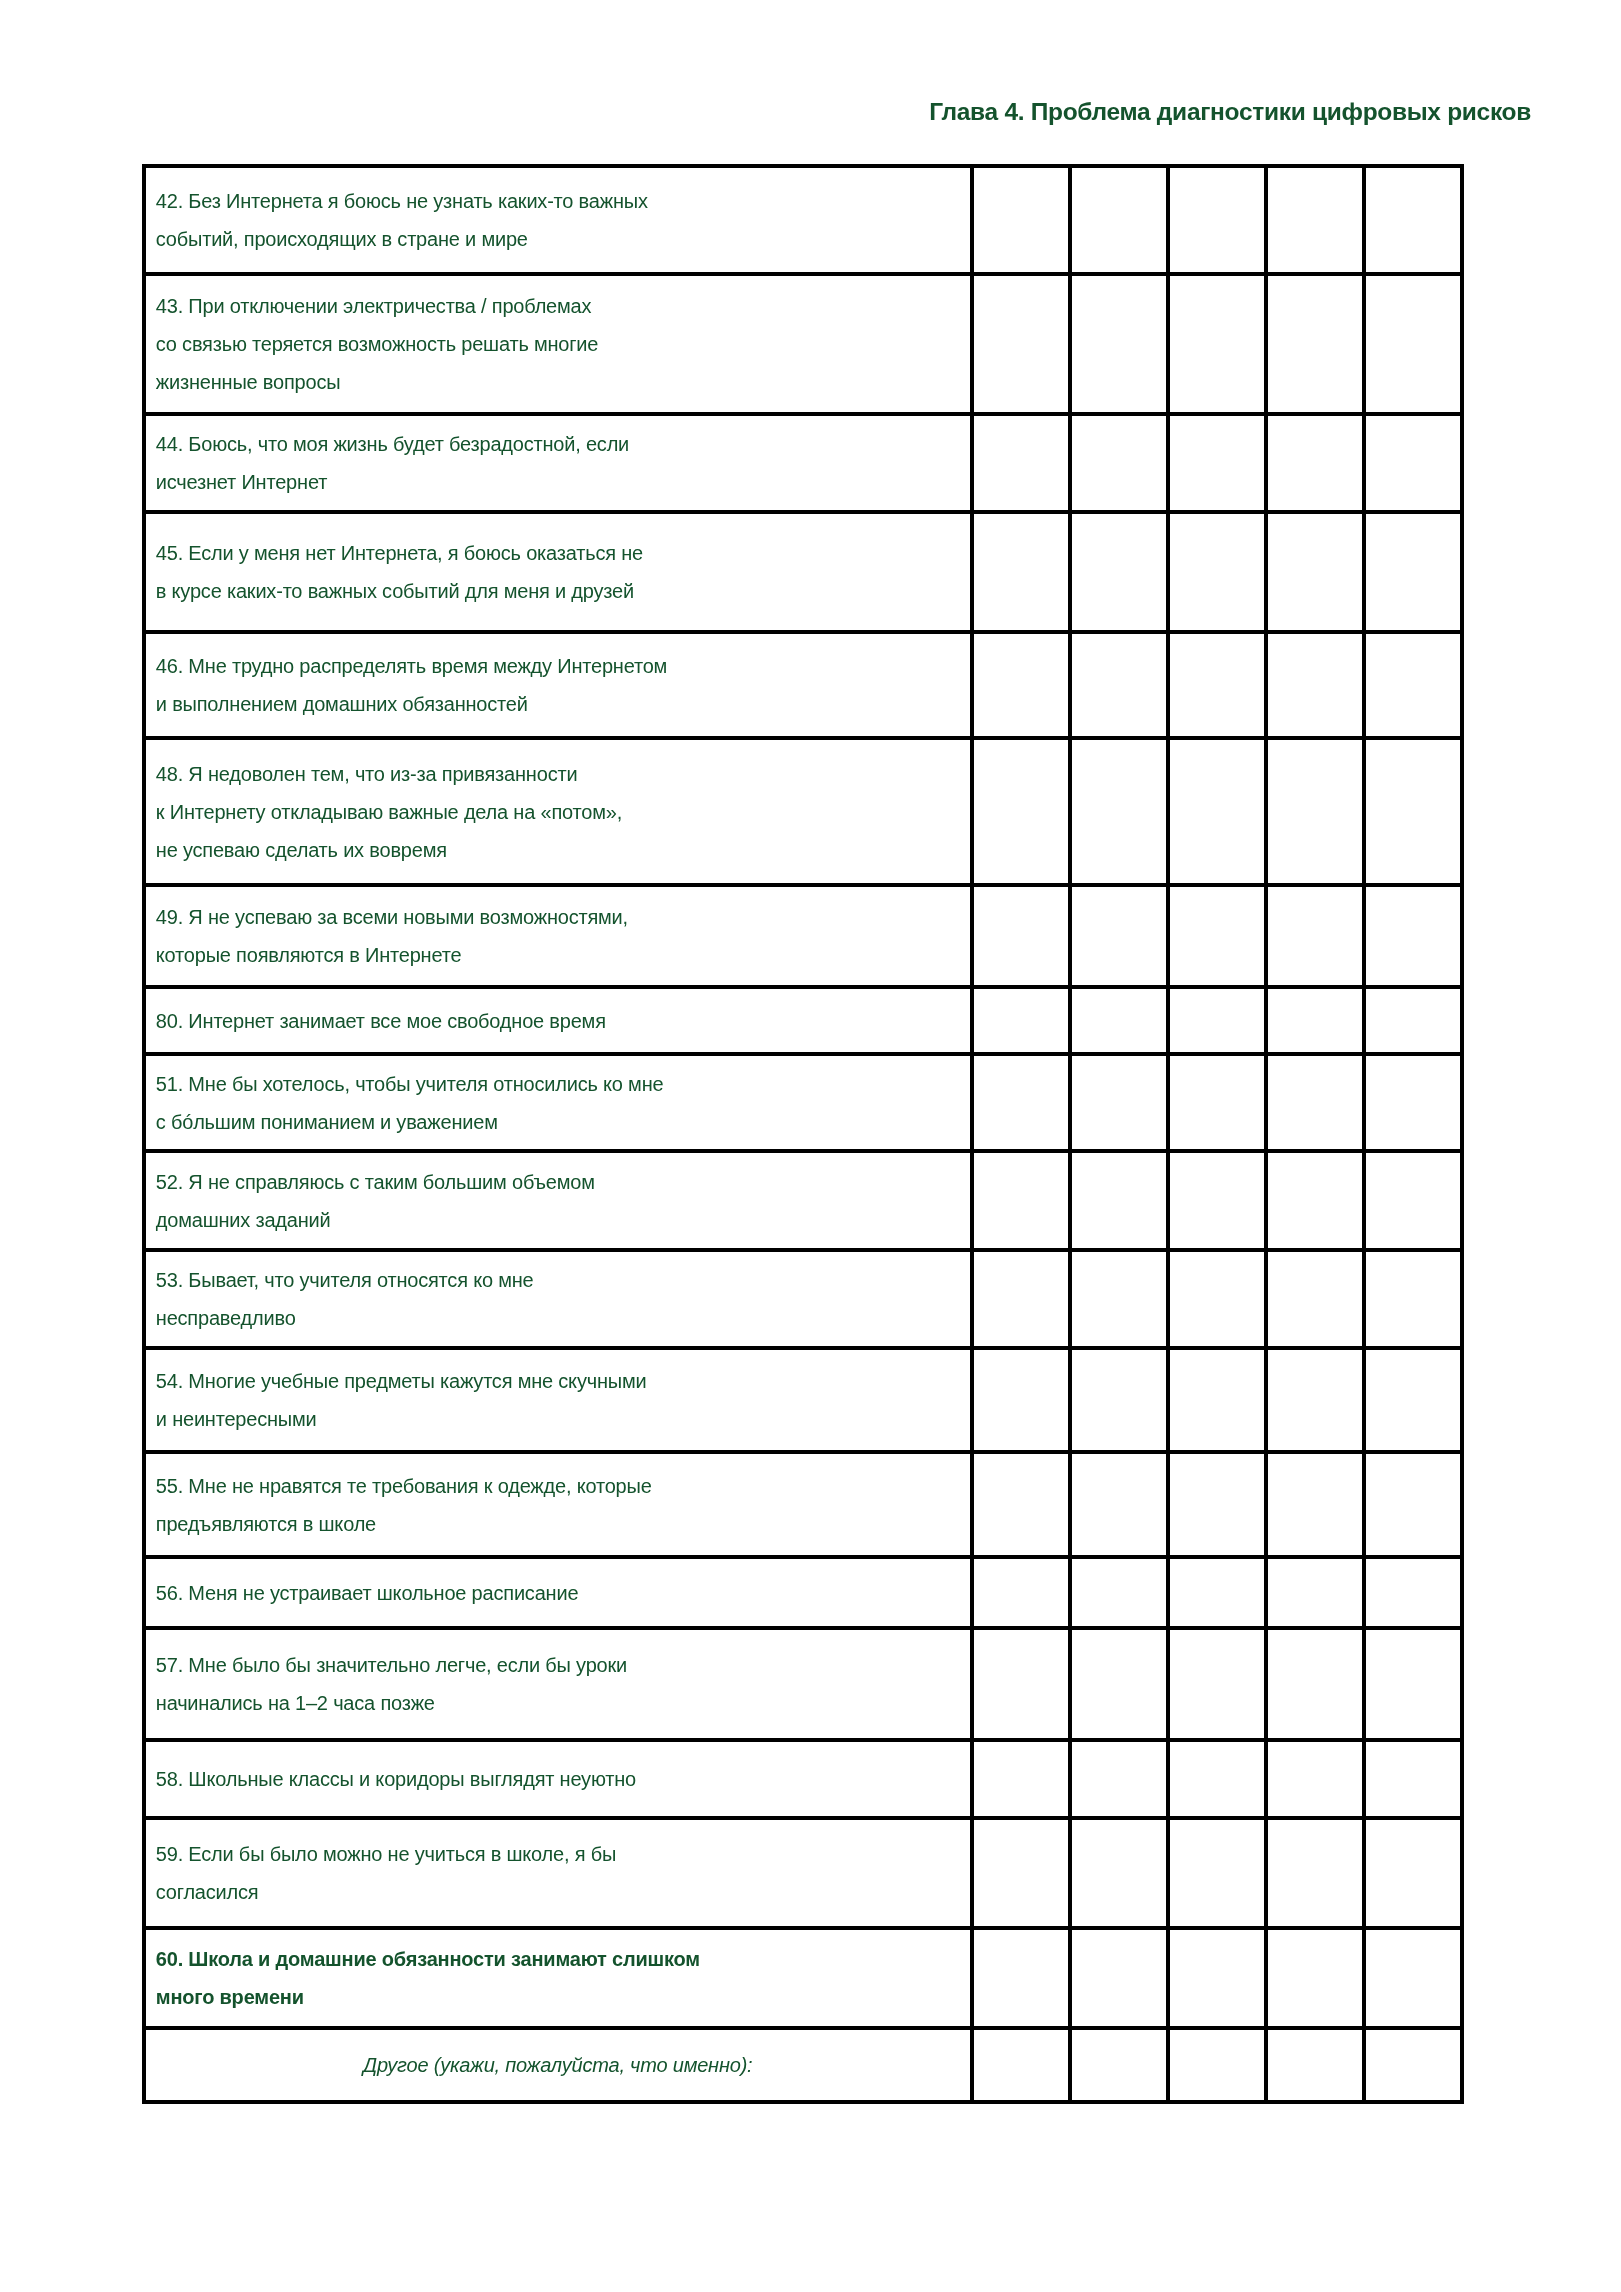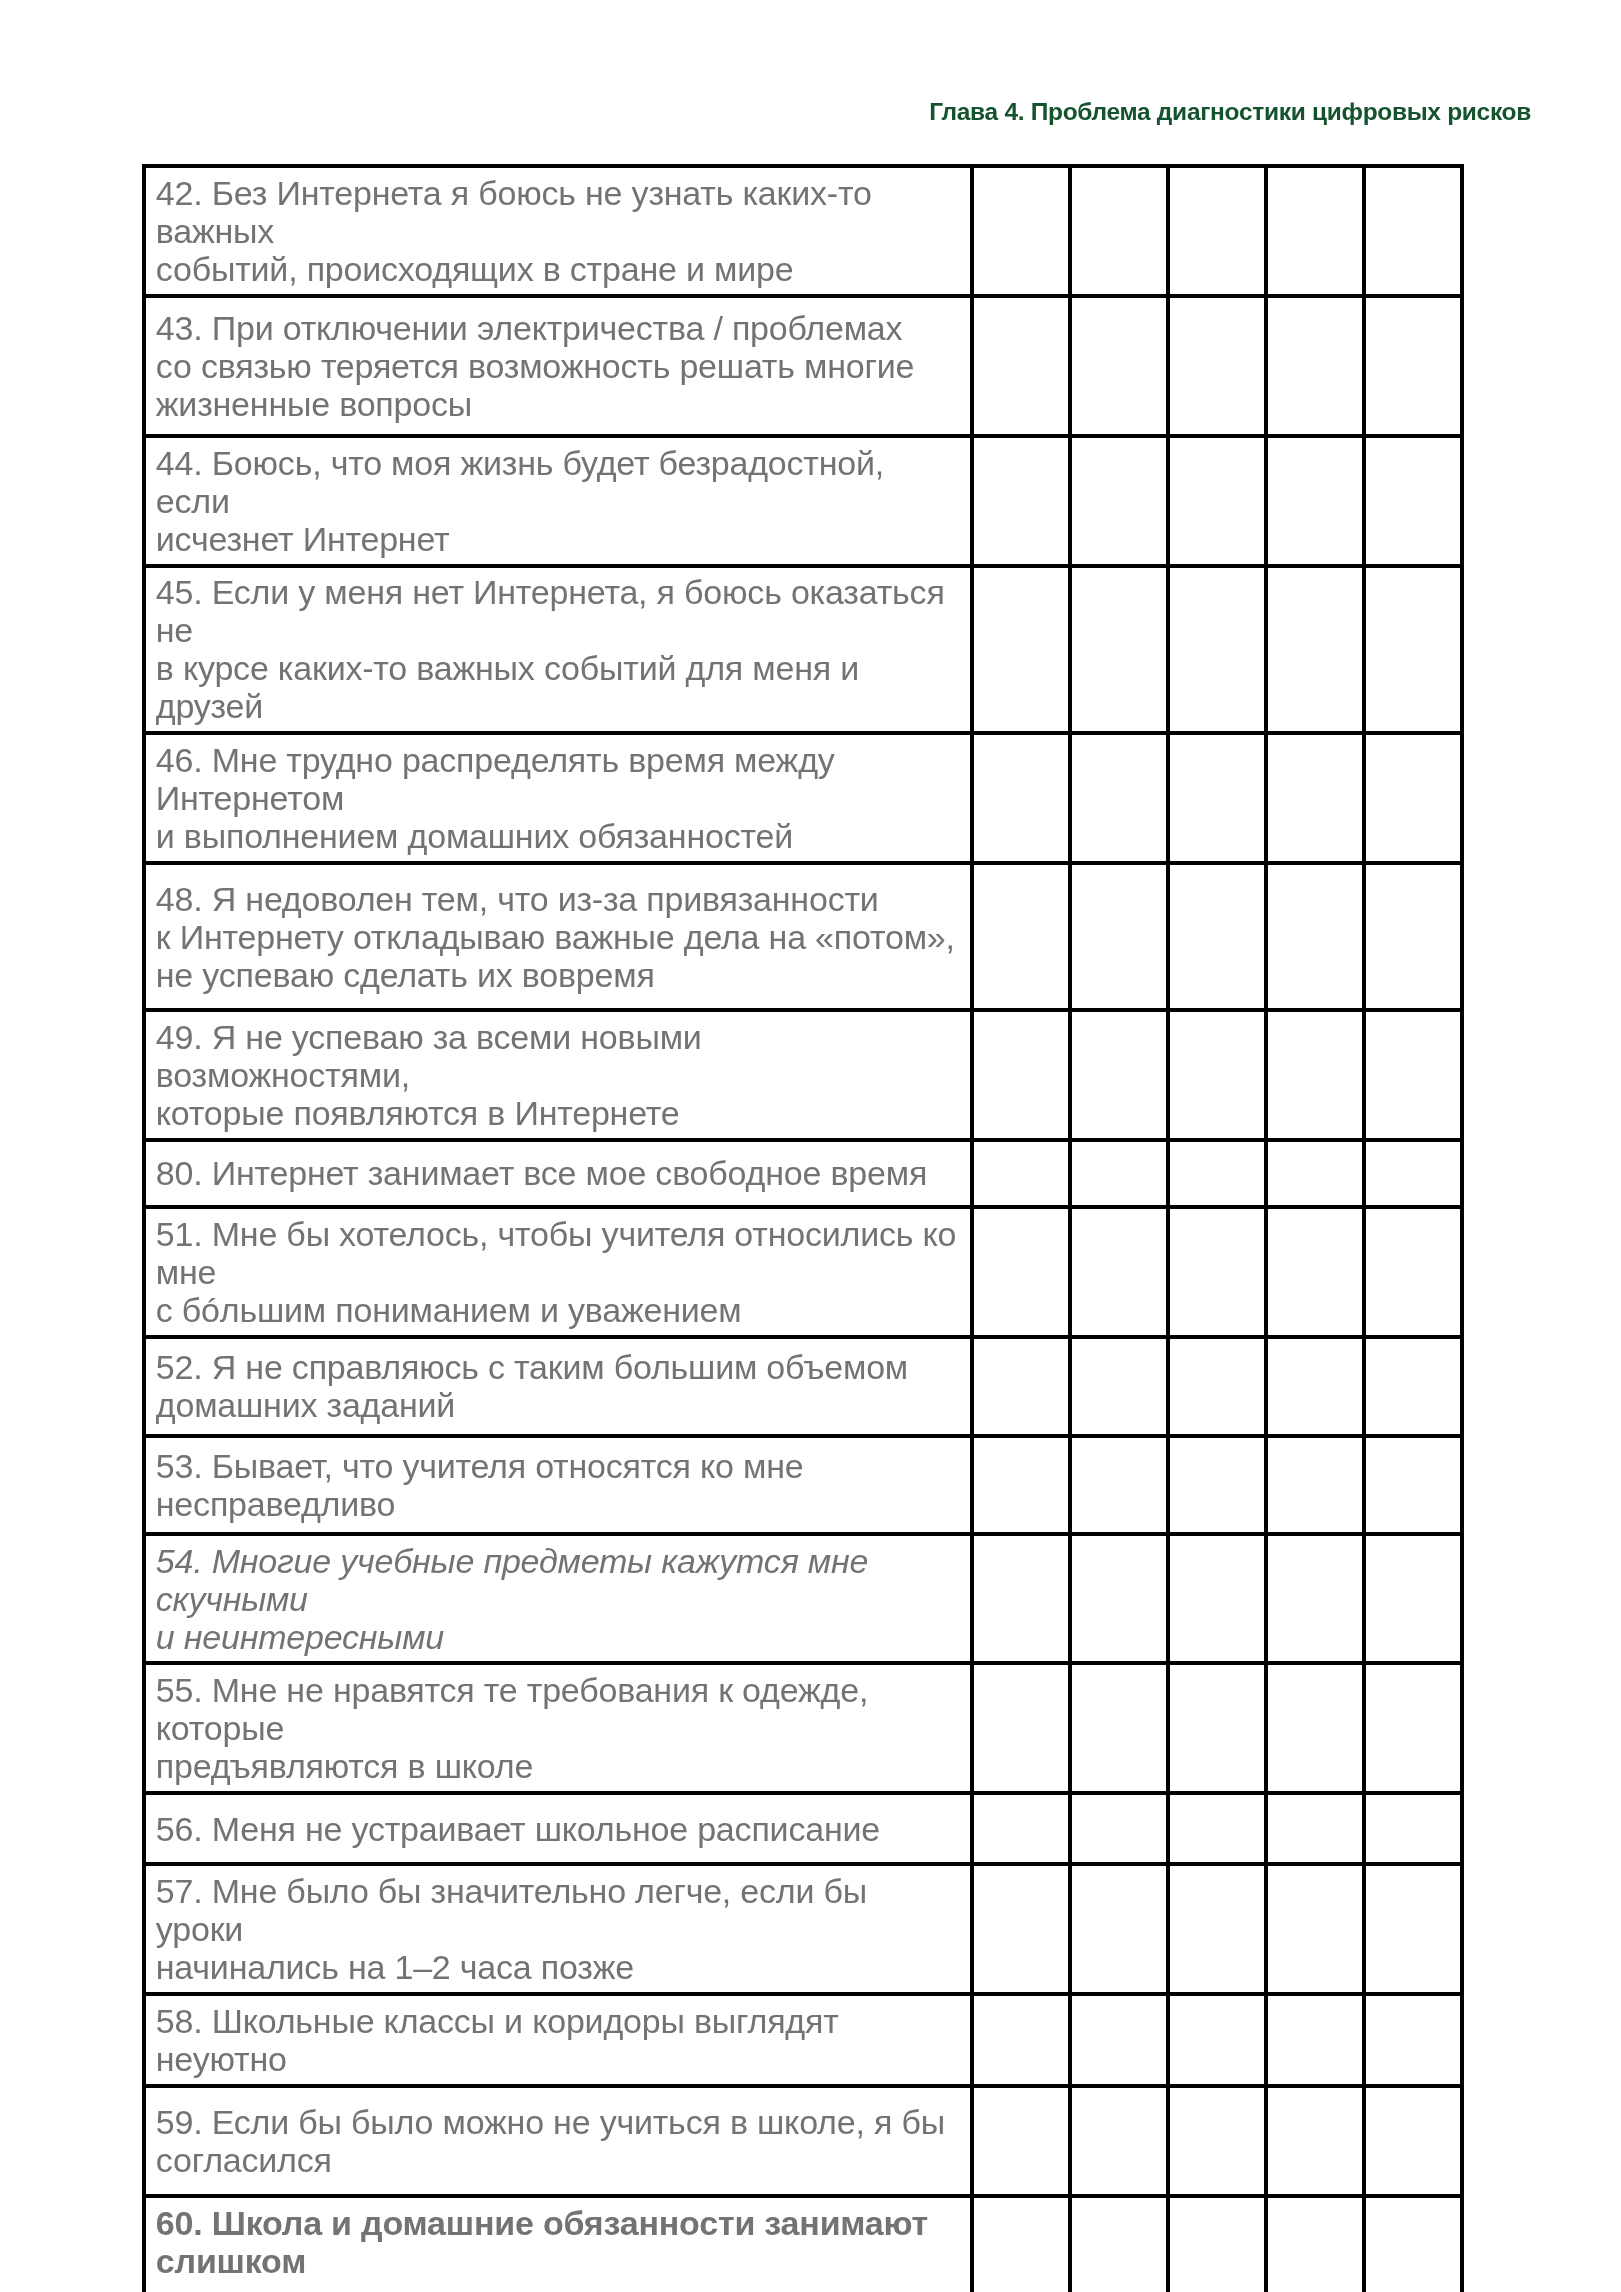--- a/index.html
+++ b/index.html
@@ -35,23 +35,23 @@
       table-layout: fixed;
     }
     table.survey td {
       border: 4.9px solid #000;
       padding: 0;
       vertical-align: middle;
     }
     table.survey td.q {
       width: 804px;
       padding: 5.9px 9.8px 5.9px 9.8px;
-      font-size: 34px;
+      font-size: 20px;
       line-height: 38px;
-      color: #737373;
+      color: #14532d;
       letter-spacing: -0.2px;
     }
     table.survey td.q.other {
       font-style: italic;
     }
     table.survey td.ans {
       width: 94px;
     }
   </style>
 </head>
@@ -176,21 +176,21 @@
         <td class="q">
           <div>53. Бывает, что учителя относятся ко мне</div>
           <div>несправедливо</div>
         </td>
         <td class="ans"></td>
         <td class="ans"></td>
         <td class="ans"></td>
         <td class="ans"></td>
         <td class="ans"></td>
       </tr>
-      <tr style="height: 104px; font-style: italic;">
+      <tr style="height: 104px;">
         <td class="q">
           <div>54. Многие учебные предметы кажутся мне скучными</div>
           <div>и неинтересными</div>
         </td>
         <td class="ans"></td>
         <td class="ans"></td>
         <td class="ans"></td>
         <td class="ans"></td>
         <td class="ans"></td>
       </tr>

